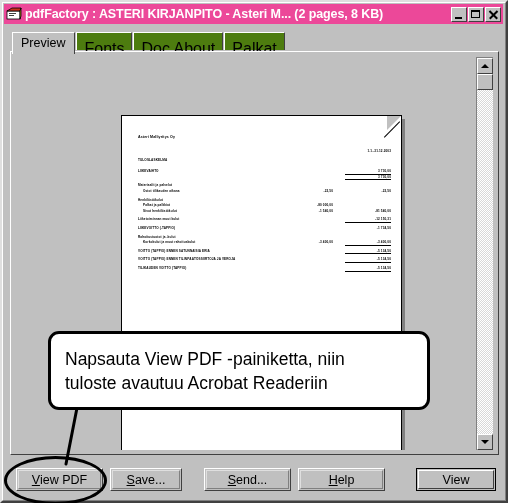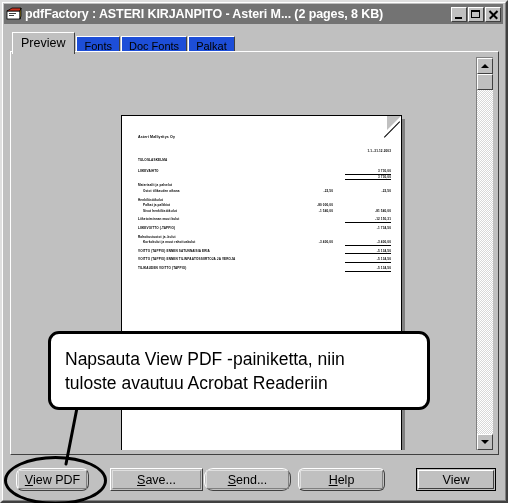--- a/index.html
+++ b/index.html
@@ -32,21 +32,21 @@
     border-right: 1px solid #808080;
     border-bottom: 1px solid #808080;
     box-sizing: border-box;
   }
 
   
   #titlebar {
     position: absolute;
     left: 2px; top: 2px;
     width: 499px; height: 20px;
-    background: #737373;
+    background: #ec4899;
     display: flex;
     align-items: center;
     padding: 0 2px;
     box-sizing: border-box;
   }
   #app-icon {
     width: 16px; height: 16px;
     margin-right: 3px;
     flex: none;
     position: relative;
@@ -97,27 +97,26 @@
   }
   #btn-close .x1 { transform: rotate(45deg); }
   #btn-close .x2 { transform: rotate(-45deg); }
 
   
   #tabstrip {
     position: absolute;
     left: 10px; top: 30px;
     height: 22px;
     display: flex;
-    align-items: flex-end;
   }
   .tab {
     height: 18px;
-    padding: 0 7px;
-    background: #1d4ed8;
-    font-size: 11px;
+    padding: 7px 7px;
+    background: #4d7c0f;
+    font-size: 16px;
     color: #000;
     line-height: 18px;
     border-top: 1px solid #ffffff;
     border-left: 1px solid #ffffff;
     border-right: 1px solid #404040;
     box-sizing: border-box;
     margin-right: 1px;
     white-space: nowrap;
   }
   .tab.active {
@@ -328,24 +327,24 @@
     position: absolute;
     left: 1px; top: 1px; right: 1px; bottom: 1px;
     border-top: 1px solid #dfdfdf;
     border-left: 1px solid #dfdfdf;
     border-right: 1px solid #808080;
     border-bottom: 1px solid #808080;
     box-sizing: border-box;
   }
   .dlgbtn span { position: relative; z-index: 2; }
   .acc { text-decoration: underline; }
-  #btn-viewpdf { left: 6px;   width: 73px; border-radius: 7px; }
-  #btn-save    { left: 100px; width: 93px; }
-  #btn-send    { left: 194px; width: 87px; border-radius: 9px; }
-  #btn-help    { left: 288px; width: 87px; border-radius: 6px; }
+  #btn-viewpdf { left: 6px;   width: 87px; }
+  #btn-save    { left: 100px; width: 72px; }
+  #btn-send    { left: 194px; width: 87px; }
+  #btn-help    { left: 288px; width: 87px; }
   #btn-close2  { left: 406px; width: 80px; }
   #btn-close2 { border: 1px solid #000000; }
   #btn-close2 .inner {
     border-top: 1px solid #ffffff;
     border-left: 1px solid #ffffff;
     border-right: 1px solid #404040;
     border-bottom: 1px solid #404040;
   }
   #ellipse {
     position: absolute;
@@ -378,21 +377,21 @@
     <div class="winbtn" id="btn-max"></div>
     <div class="winbtn" id="btn-close">
       <span class="x1"></span>
         <span class="x2"></span>
     </div>
   </div>
 
   <div id="tabstrip">
     <div class="tab active">Preview</div>
     <div class="tab">Fonts</div>
-    <div class="tab">Doc Fonts</div>
+    <div class="tab">Doc About</div>
     <div class="tab">Palkat</div>
   </div>
 
   <div id="tabpanel">
 
     <div id="preview-area">
       <div id="page-shadow"></div>
       <div id="page">
         <div id="page-fold"></div>
         <div id="page-fold-line"></div>

